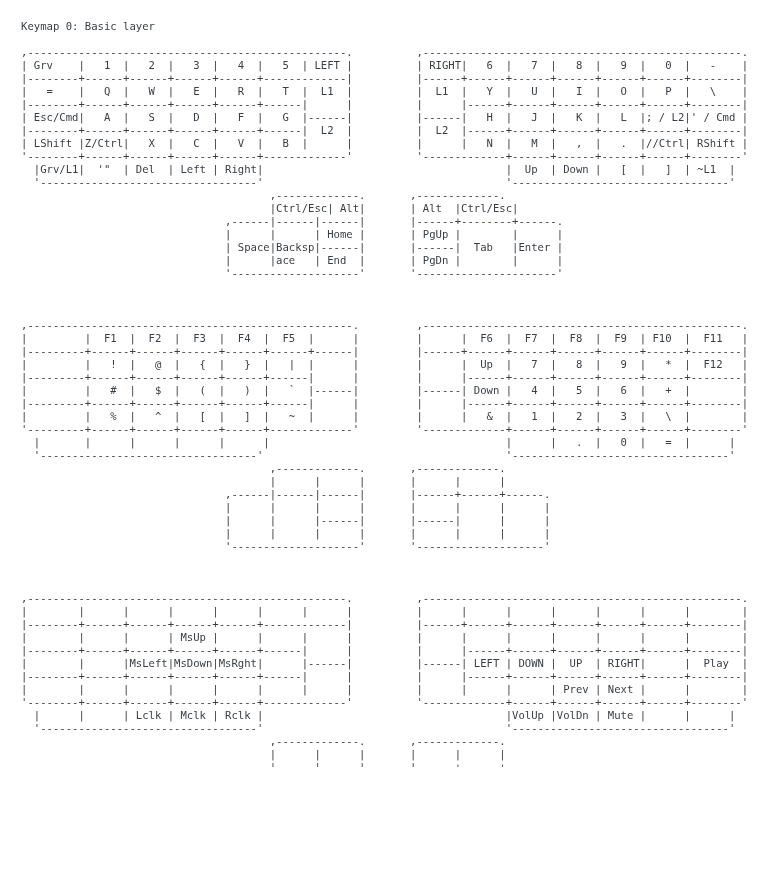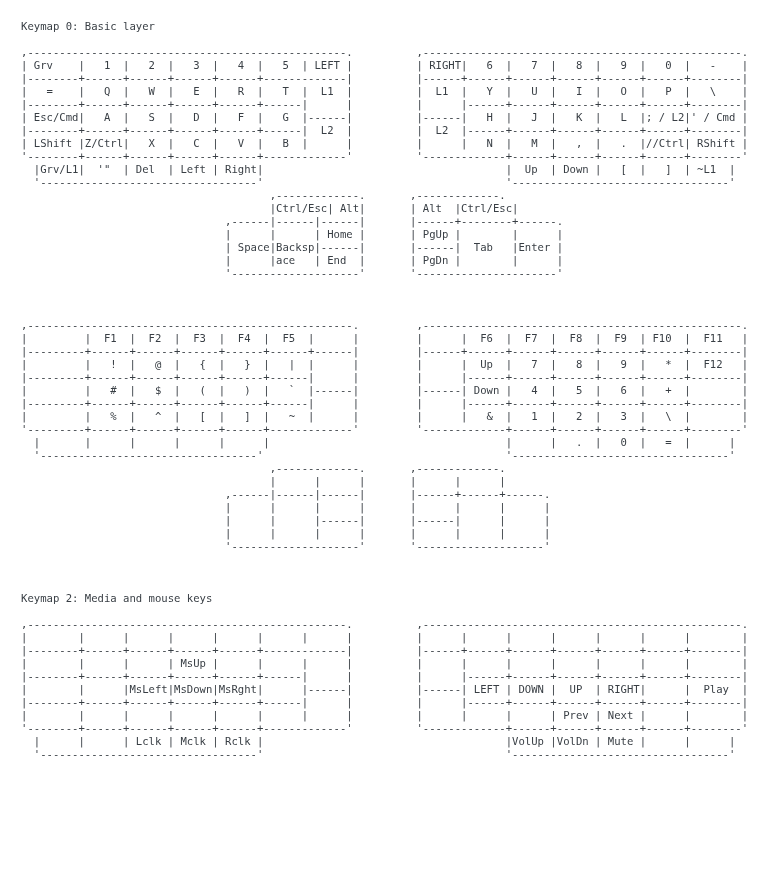--- a/index.html
+++ b/index.html
@@ -75,21 +75,20 @@
                                        ,-------------.       ,-------------.
                                        |      |      |       |      |      |
                                 ,------|------|------|       |------+------+------.
                                 |      |      |      |       |      |      |      |
                                 |      |      |------|       |------|      |      |
                                 |      |      |      |       |      |      |      |
                                 '--------------------'       '--------------------'</pre>
   </div>
 
   <div class="keymap-section">
-    <pre class="keymap-title">Keymap 2: Media and mouse keys</pre>
     <pre class="keymap-art">,--------------------------------------------------.          ,--------------------------------------------------.
 |        |      |      |      |      |      |      |          |      |      |      |      |      |      |        |
 |--------+------+------+------+------+-------------|          |------+------+------+------+------+------+--------|
 |        |      |      | MsUp |      |      |      |          |      |      |      |      |      |      |        |
 |--------+------+------+------+------+------|      |          |      |------+------+------+------+------+--------|
 |        |      |MsLeft|MsDown|MsRght|      |------|          |------| LEFT | DOWN |  UP  | RIGHT|      |  Play  |
 |--------+------+------+------+------+------|      |          |      |------+------+------+------+------+--------|
 |        |      |      |      |      |      |      |          |      |      |      | Prev | Next |      |        |
 '--------+------+------+------+------+-------------'          '-------------+------+------+------+------+--------'
   |      |      | Lclk | Mclk | Rclk |                                      |VolUp |VolDn | Mute |      |      |

